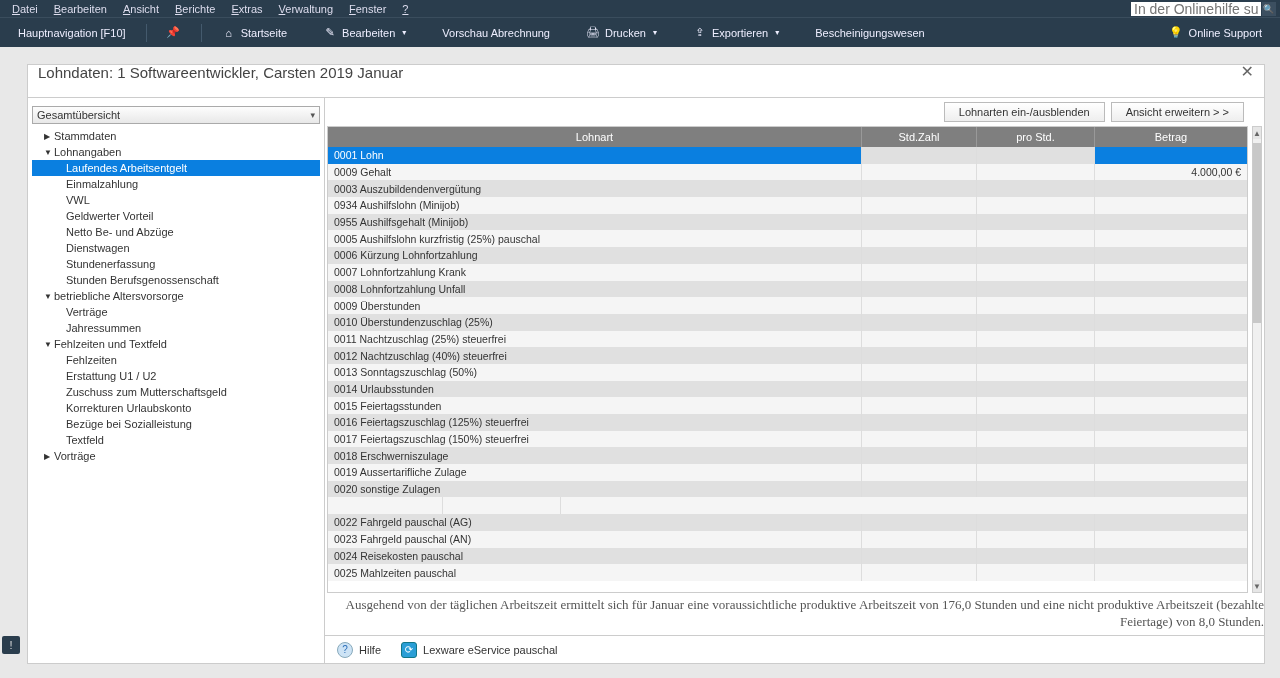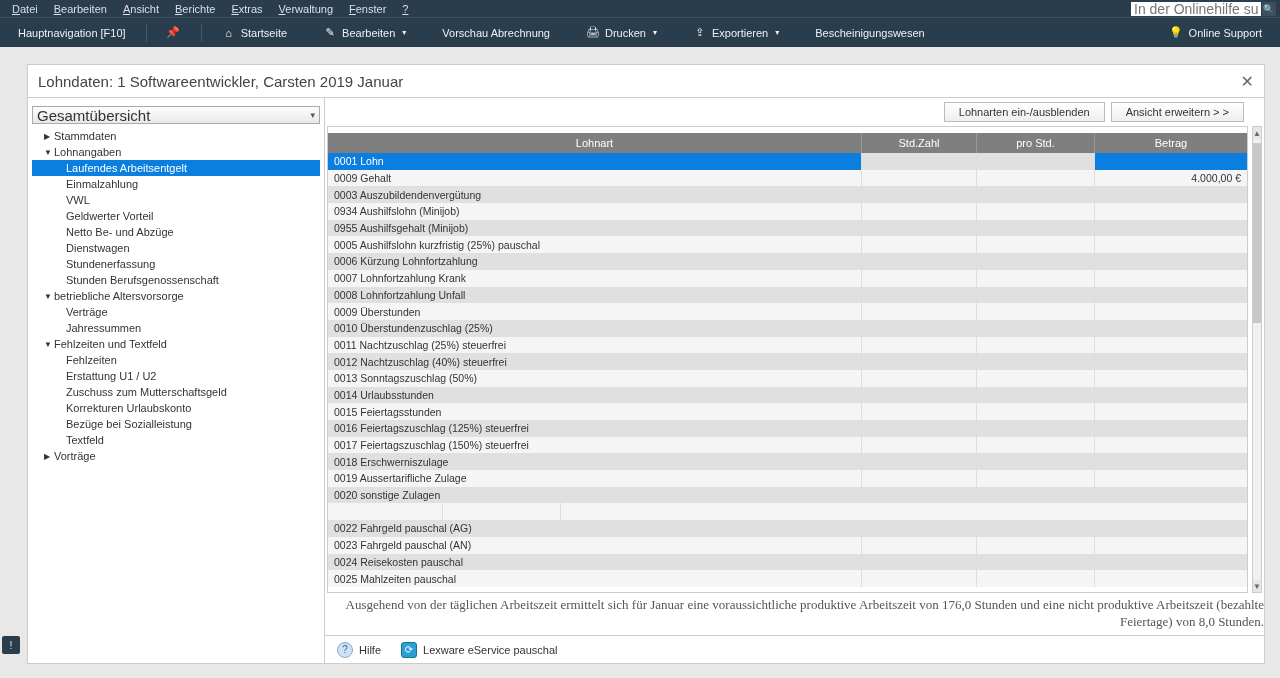--- a/index.html
+++ b/index.html
@@ -18,49 +18,49 @@
   .toolbar .tool { padding: 0 18px; display: flex; align-items: center; gap: 5px; cursor: pointer; height: 100%; }
   .toolbar .sep { width: 1px; height: 18px; background: #445a6d; margin: 0 2px; }
   .toolbar .ico { width: 14px; height: 14px; display: inline-flex; align-items: center; justify-content: center; }
   .toolbar .spacer { flex: 1; }
   .toolbar .caret { font-size: 8px; margin-left: 2px; }
 
   
   .workspace { position: absolute; top: 47px; left: 0; right: 0; bottom: 0; background: #e8e8e8; }
   .panel { position: absolute; top: 17px; left: 27px; right: 15px; bottom: 14px; background: #fff; border: 1px solid #ccc; display: flex; flex-direction: column; }
 
-  .panel-header { height: 30px; display: flex; align-items: center; padding: 16px 10px; border-bottom: 1px solid #ccc; font-size: 15px; color: #444; }
+  .panel-header { height: 30px; display: flex; align-items: flex-end; padding: 16px 10px; border-bottom: 1px solid #ccc; font-size: 15px; color: #444; }
   .panel-header .close { margin-left: auto; font-size: 16px; color: #666; cursor: pointer; }
 
   .panel-body { flex: 1; display: flex; overflow: hidden; }
 
   
   .nav-col { width: 297px; border-right: 1px solid #ccc; padding: 8px 4px 8px 4px; display: flex; flex-direction: column; }
-  .nav-select { width: 100%; height: 18px; border: 1px solid #aaa; background: linear-gradient(#fdfdfd,#e8e8e8); font-size: 15px; padding: 0 18px 0 4px; position: relative; margin-bottom: 4px; display:flex; align-items:center; }
+  .nav-select { width: 100%; height: 18px; border: 1px solid #aaa; background: linear-gradient(#fdfdfd,#e8e8e8); font-size: 11px; padding: 0 18px 0 4px; position: relative; margin-bottom: 4px; display:flex; align-items:center; }
   .nav-select::after { content:"▾"; position:absolute; right:4px; font-size:9px; color:#555; }
   .tree { overflow-y: auto; flex: 1; }
   .tree-item { height: 16px; display: flex; align-items: center; padding-left: 12px; font-size: 11px; cursor: pointer; white-space: nowrap; }
   .tree-item.level1 { padding-left: 12px; }
   .tree-item.level2 { padding-left: 24px; }
   .tree-item .arrow { width: 10px; font-size: 8px; color: #333; }
   .tree-item.selected { background: #0a7fe0; color: #fff; }
 
   
   .content-col { flex: 1; display: flex; flex-direction: column; position: relative; }
   .content-top { height: 28px; display: flex; align-items: center; justify-content: flex-end; gap: 6px; padding: 0 20px 0 0; }
   .btn { border: 1px solid #bbb; background: linear-gradient(#fff,#eee); height: 20px; padding: 0 14px; font-size: 11px; display: flex; align-items: center; cursor: pointer; }
 
   .grid-wrap { flex: 1; display: flex; overflow: hidden; }
   .grid { flex: 1; display: flex; flex-direction: column; border: 1px solid #ccc; margin: 0 4px 0 2px; }
   .grid-scroll { width: 10px; background: #f0f0f0; border: 1px solid #ccc; margin-right: 2px; position: relative; }
   .grid-scroll .thumb { position: absolute; top: 16px; left: 0; right: 0; height: 180px; background: #c8c8c8; }
   .grid-scroll .arr { height: 12px; display:flex;align-items:center;justify-content:center; font-size:8px; color:#666; background:#e6e6e6; }
   .grid-scroll .arr.bot { position:absolute; bottom:0; left:0; right:0; }
 
-  .grid-header { display: flex; background: #7f7f7f; color: #fff; height: 20px; font-size: 11px; margin-top: 6px; }
+  .grid-header { display: flex; background: #7f7f7f; color: #fff; height: 20px; font-size: 11px; }
   .col-lohnart { flex: 0 0 534px; }
   .col-stdzahl { flex: 0 0 115px; }
   .col-prostd  { flex: 0 0 118px; }
   .col-betrag  { flex: 1; }
   .hcell { display: flex; align-items: center; justify-content: center; border-right: 1px solid #999; }
   .hcell:last-child { border-right: none; }
 
   .grid-body { flex: 1; overflow: hidden; }
   .row { display: flex; height: 16.7px; font-size: 10.5px; }
   .row .cell { border-right: 1px solid #ddd; display: flex; align-items: center; padding: 0 6px; }

